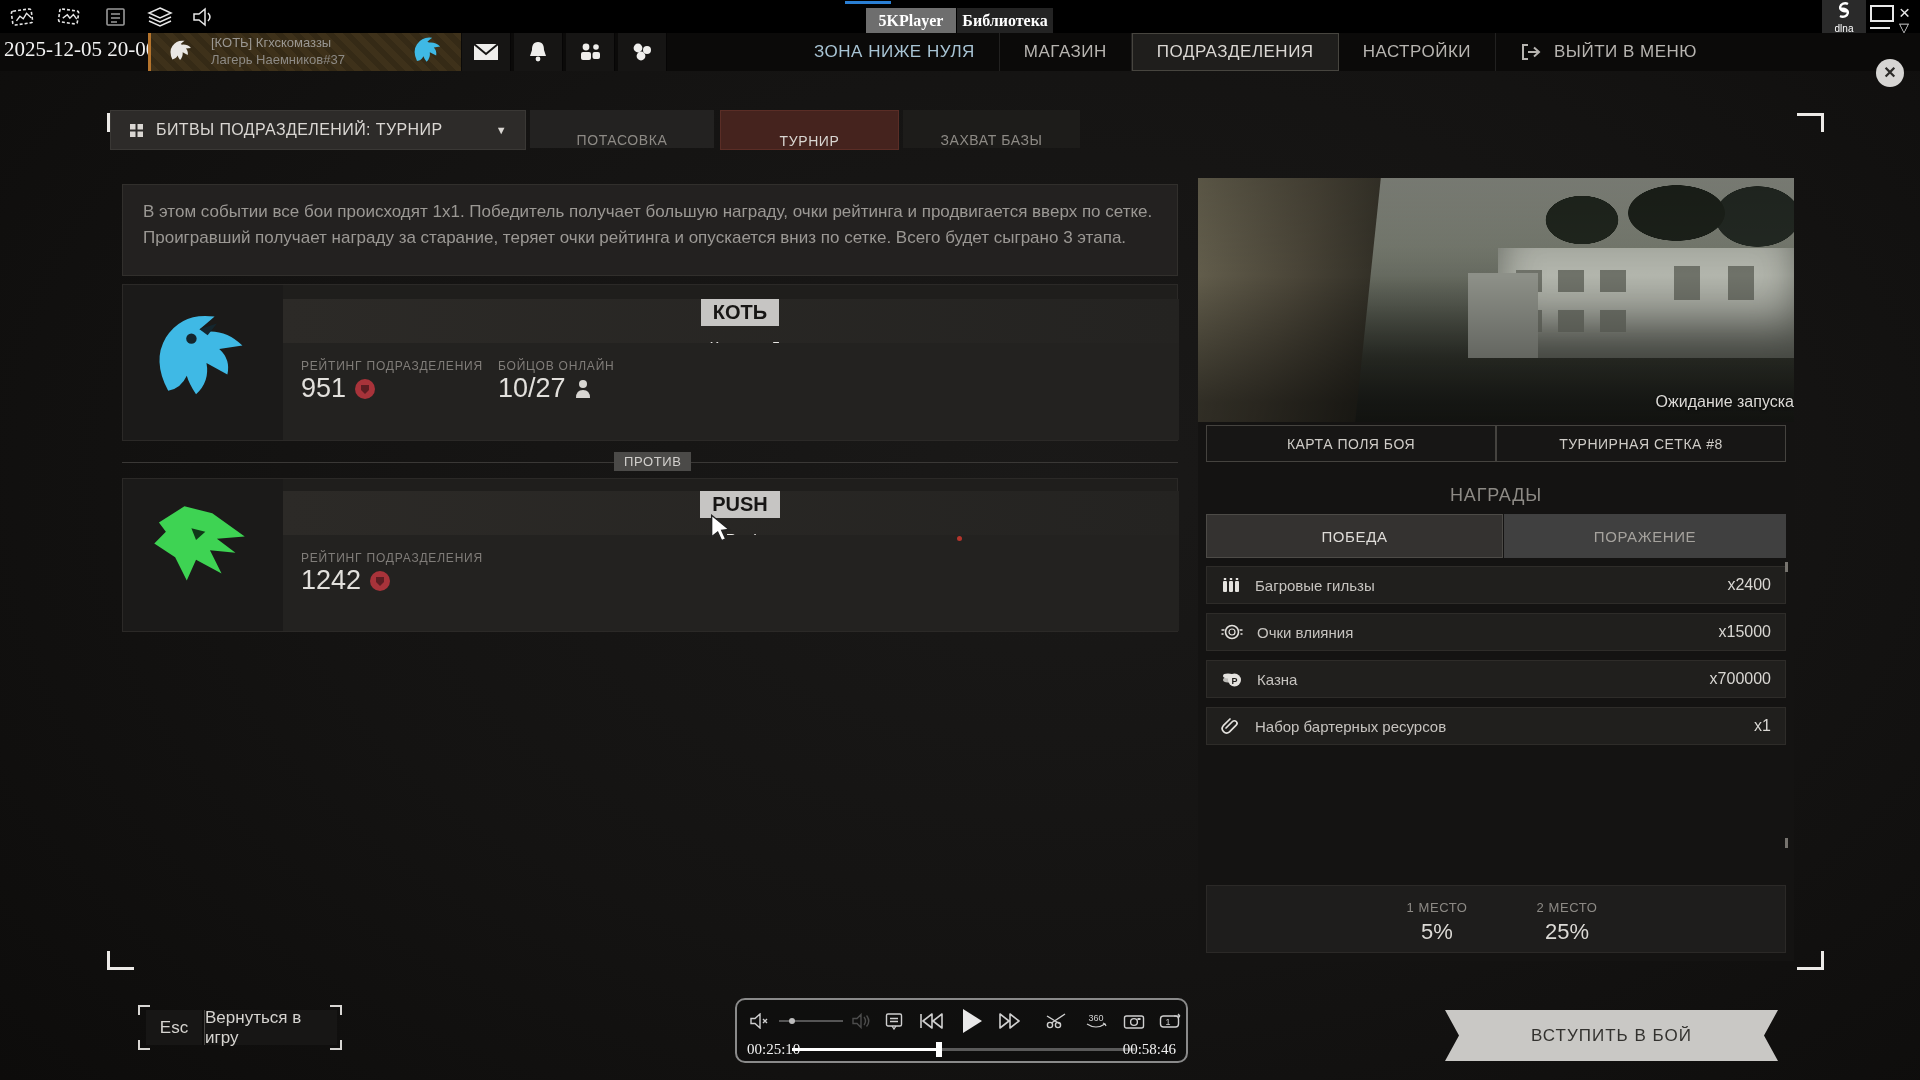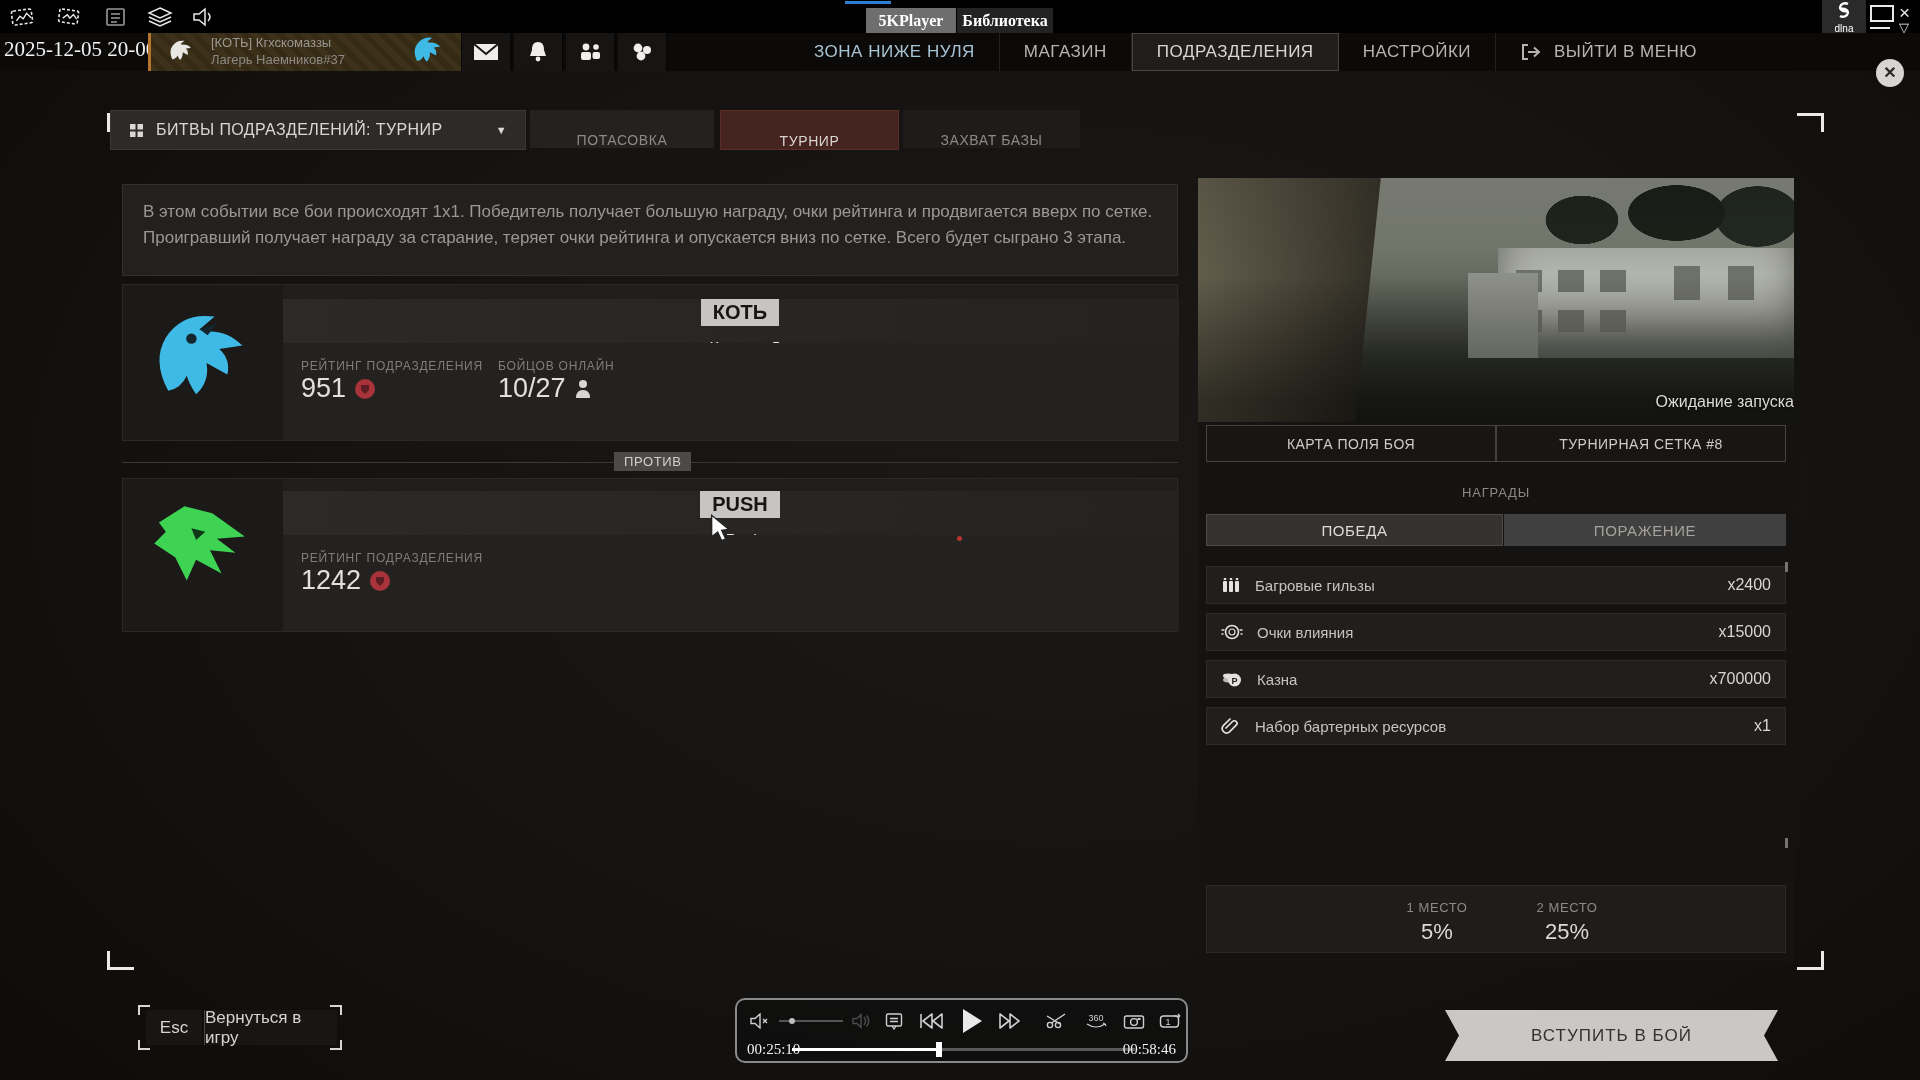--- a/index.html
+++ b/index.html
@@ -83,22 +83,22 @@
   .map .trees{left:330px;top:0;width:270px;height:70px;
     background:radial-gradient(60px 40px at 20% 60%,#20261e 0 60%,transparent 61%),
                radial-gradient(80px 46px at 55% 50%,#1c211a 0 60%,transparent 61%),
                radial-gradient(70px 50px at 85% 55%,#232923 0 60%,transparent 61%);}
   .map .shade{left:0;top:0;width:596px;height:244px;background:linear-gradient(180deg,rgba(0,0,0,.15),rgba(0,0,0,0) 40%,rgba(0,0,0,.45) 92%);}
   .map-title{left:0;top:160px;width:596px;text-align:center;color:#fdfdfc;font-size:31px;font-weight:bold;
     letter-spacing:1px;text-shadow:0 2px 5px rgba(0,0,0,.85);}
   .map-status{left:0;top:202px;width:596px;text-align:right;color:#dcdad6;font-size:16px;text-shadow:0 1px 3px rgba(0,0,0,.8);margin-top:13px;}
   .map-btn{top:247px;width:290px;height:37px;background:rgba(24,23,22,.88);border:1px solid #45433f;
     color:#cfccc7;font-size:14px;letter-spacing:.5px;display:flex;align-items:center;justify-content:center;box-sizing:border-box;}
-  .sec-head{width:596px;text-align:center;color:#8d8a85;font-size:13px;letter-spacing:.8px;}
-  .rw-tab{top:336px;width:297px;height:32px;display:flex;align-items:center;justify-content:center;
+  .sec-head{width:596px;text-align:center;color:#8d8a85;font-size:18px;letter-spacing:.8px;}
+  .rw-tab{top:336px;width:297px;height:44px;display:flex;align-items:center;justify-content:center;
     font-size:15px;letter-spacing:.6px;box-sizing:border-box;}
   .rw-tab.on{background:#343230;border:1px solid #4d4b47;color:#dedcd8;}
   .rw-tab.off{background:#404040;color:#a5a29d;}
   .rrow{left:8px;width:580px;height:38px;background:#201f1d;border:1px solid #2e2c29;box-sizing:border-box;
     display:flex;align-items:center;padding:0 14px;gap:14px;}
   .rrow .nm{color:#c6c3bf;font-size:15px;flex:1;}
   .rrow .ct{color:#d9d7d3;font-size:16px;}
   .refund-box{left:8px;top:707px;width:580px;height:68px;background:#1e1d1c;border:1px solid #2b2927;box-sizing:border-box;}
   .place{width:140px;text-align:center;}
   .place .pl{color:#8d8a85;font-size:13px;letter-spacing:.6px;}

